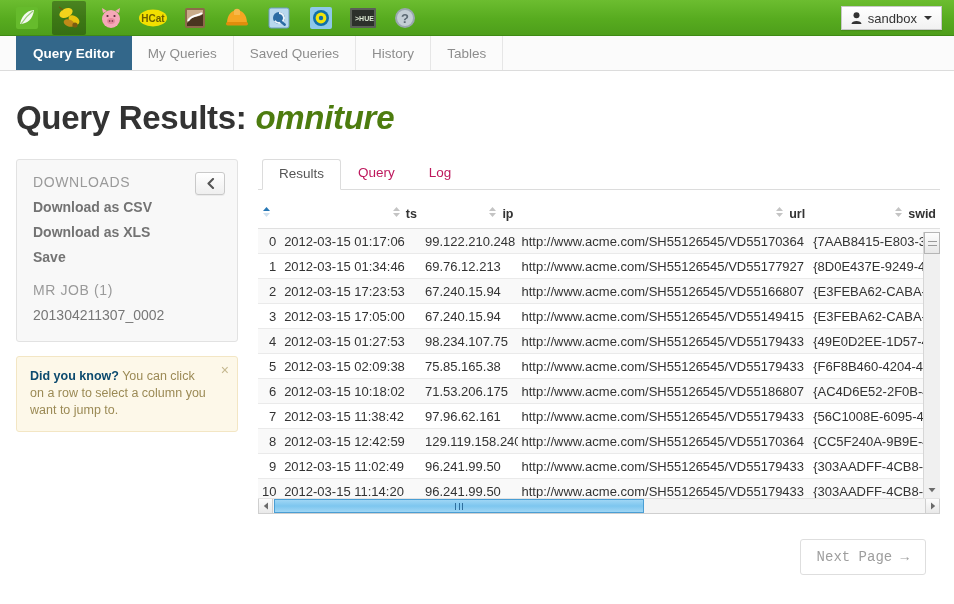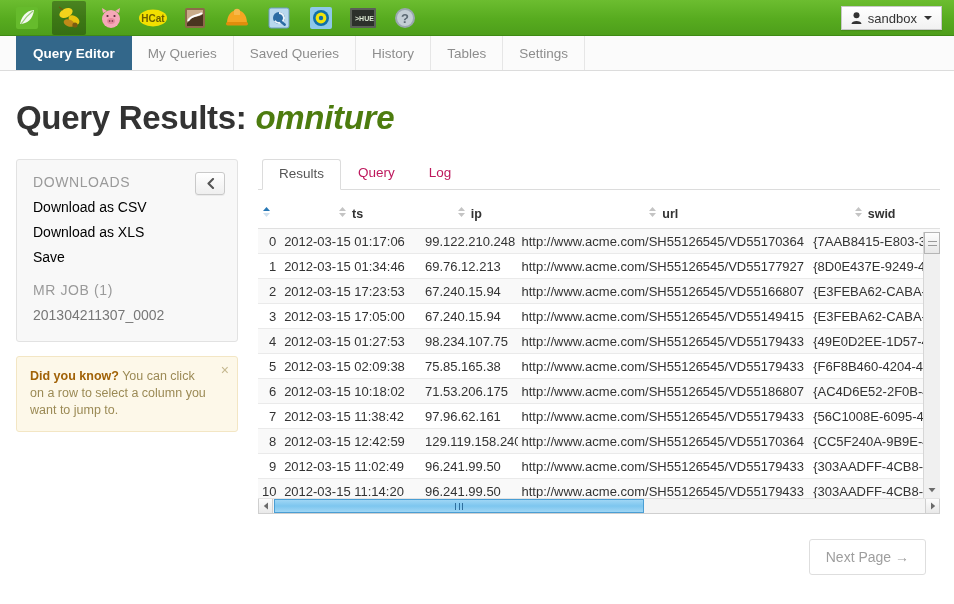--- a/index.html
+++ b/index.html
@@ -109,24 +109,25 @@
   .panel-label {
     font-size: 14px;
     letter-spacing: .6px;
     color: #9a9a9a;
     text-transform: uppercase;
     margin-bottom: 9px;
   }
   .panel-link {
     display: block;
     font-size: 14px;
-    color: #000000;
+    color: #737373;
     margin-bottom: 9px;
     text-decoration: none;
     cursor: pointer;
+    font-weight: bold;
   }
   .panel-value {
     font-size: 14px;
     color: #777;
   }
   .panel-label.second { margin-top: 17px; }
 
   #collapse-btn {
     position: absolute;
     top: 12px; right: 12px;
@@ -143,21 +144,21 @@
     margin-top: 14px;
     background: #fdf8e9;
     border: 1px solid #f3e6c4;
     border-radius: 3px;
     padding: 11px 26px 12px 13px;
     position: relative;
     color: #9b8a55;
     font-size: 12.5px;
     line-height: 17px;
   }
-  #didyouknow b { color: #a16207; }
+  #didyouknow b { color: #0c4a6e; }
   #dyk-close {
     position: absolute;
     top: 6px; right: 8px;
     color: #c4b78e;
     font-size: 14px;
     line-height: 1;
     cursor: pointer;
   }
 
   
@@ -195,21 +196,21 @@
     overflow: hidden;
     border-bottom: 1px solid #e3e3e3;
   }
   table.rt {
     border-collapse: collapse;
     width: 100%;
     table-layout: fixed;
     font-size: 13px;
   }
   table.rt thead th {
-    text-align: center;
+    text-align: right;
     font-weight: bold;
     font-size: 12.5px;
     color: #333;
     padding: 0 4px 6px 4px;
     border-bottom: 1px solid #e0e0e0;
     white-space: nowrap;
   }
   .sorticon {
     display: inline-block;
     width: 9px;
@@ -314,20 +315,21 @@
     padding-right: 14px;
   }
   #next-page {
     padding: 9px 16px;
     border: 1px solid #dedede;
     background: #fff;
     border-radius: 3px;
     color: #9e9e9e;
     font-size: 14px;
     cursor: pointer;
+    font-family: Liberation Mono, monospace;
   }
 </style>
 </head>
 <body>
 
 <div id="appbar">
 
   <div class="app-icon">
     <svg width="26" height="26" viewBox="0 0 26 26">
       <rect x="2" y="2" width="22" height="22" rx="2" fill="#66bb2c"></rect>
@@ -436,23 +438,20 @@
       <span>My Queries</span>
     </div>
   <div class="nav-tab">
       <span>Saved Queries</span>
     </div>
   <div class="nav-tab">
       <span>History</span>
     </div>
   <div class="nav-tab">
       <span>Tables</span>
-    </div>
-  <div class="nav-tab">
-      <span>Settings</span>
     </div>
 </div>
 
 <h1 id="page-title">
   <span>Query Results:</span>
   <span class="muted">omniture</span>
 </h1>
 
 <div id="main">
 

